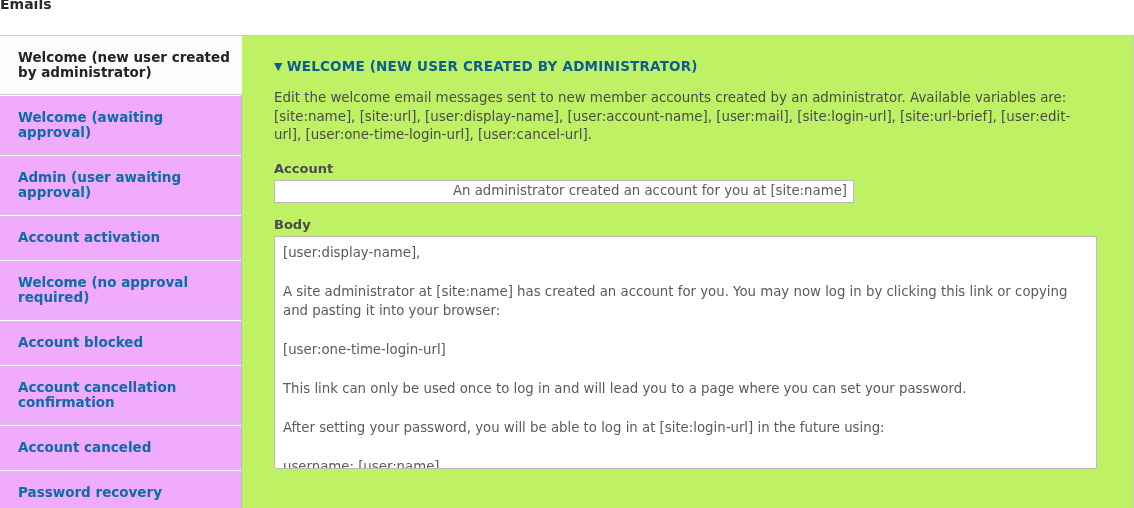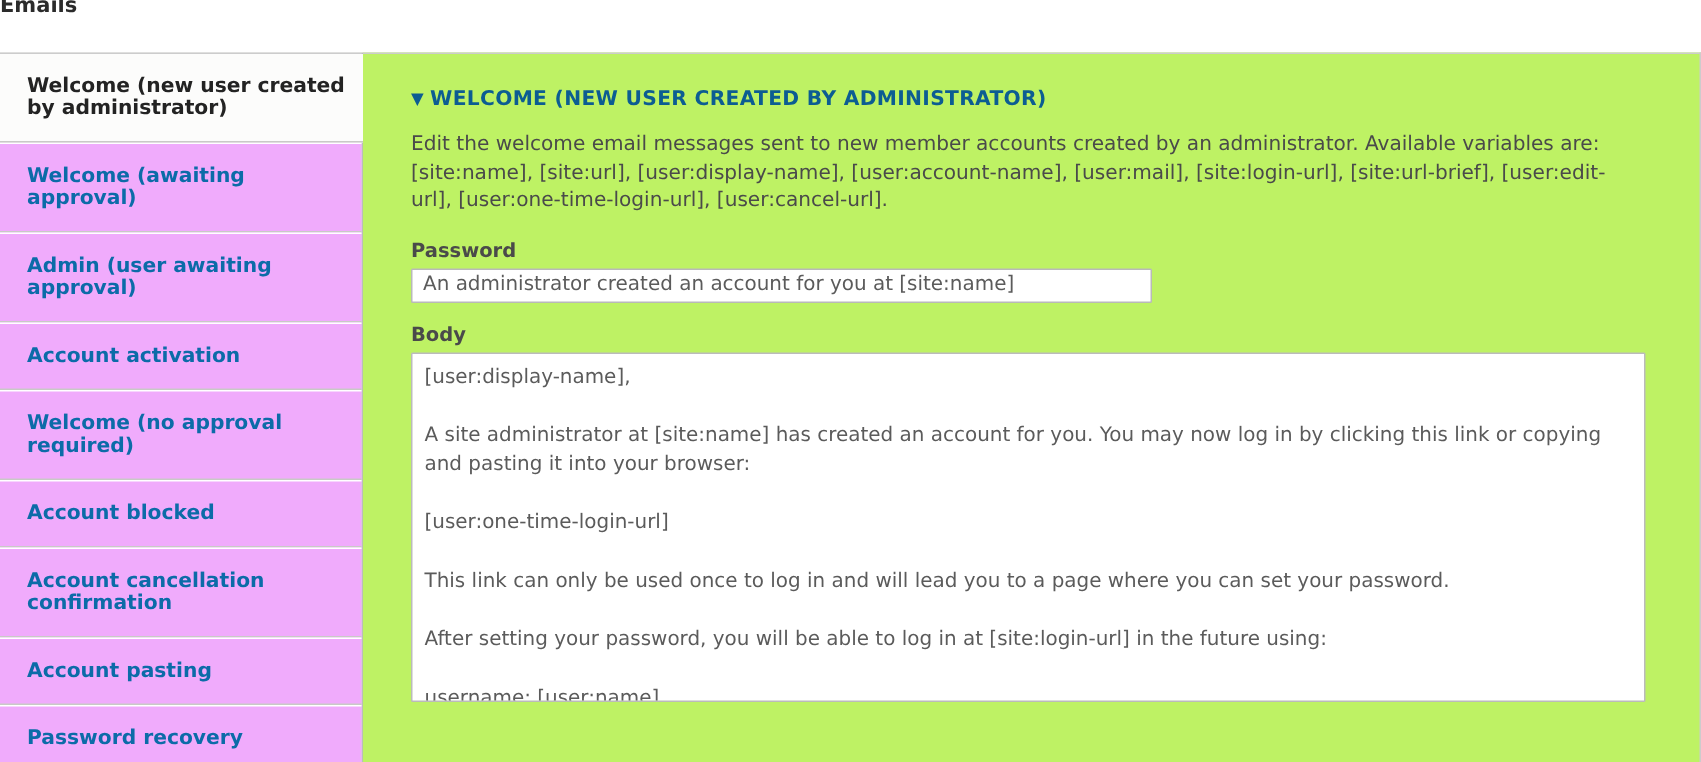--- a/index.html
+++ b/index.html
@@ -118,31 +118,32 @@
     font-size: 13px;
     font-weight: bold;
     color: #4a4a4a;
     margin: 0 0 4px 0;
     display: block;
   }
 
   .subject-input {
     display: block;
     box-sizing: border-box;
-    width: 494px;
+    width: 580px;
     height: 23px;
     padding: 2px 6px 3px 7px;
     font-family: "DejaVu Sans", "Liberation Sans", sans-serif;
     font-size: 13.3px;
     color: #5b5b5b;
     background: #ffffff;
     border: 1px solid #b9b9b9;
     border-radius: 1px;
     outline: none;
     margin-bottom: 14px;
+    text-align: right;
   }
 
   .body-wrap {
     position: relative;
     width: 890px;
   }
 
   .body-textarea {
     display: block;
     box-sizing: border-box;
@@ -206,36 +207,36 @@
     <div class="vtab">
       <span>Welcome (no approval required)</span>
     </div>
     <div class="vtab">
       <span>Account blocked</span>
     </div>
     <div class="vtab">
       <span>Account cancellation confirmation</span>
     </div>
     <div class="vtab">
-      <span>Account pasting</span>
+      <span>Account canceled</span>
     </div>
     <div class="vtab">
       <span>Password recovery</span>
     </div>
   </div>
 
   <div class="vtabs-pane">
 
     <div class="pane-heading">
       <span class="caret">▼</span><span>WELCOME (NEW USER CREATED BY ADMINISTRATOR)</span>
     </div>
 
     <p class="pane-desc">Edit the welcome email messages sent to new member accounts created by an administrator. Available variables are: [site:name], [site:url], [user:display-name], [user:account-name], [user:mail], [site:login-url], [site:url-brief], [user:edit-url], [user:one-time-login-url], [user:cancel-url].</p>
 
-    <label class="field-label">Password</label>
+    <label class="field-label">Account</label>
     <input class="subject-input" type="text" value="An administrator created an account for you at [site:name]" style="">
 
     <label class="field-label">Body</label>
     <div class="body-wrap">
       <textarea class="body-textarea" style="">[user:display-name],
 
 A site administrator at [site:name] has created an account for you. You may now log in by clicking this link or copying and pasting it into your browser:
 
 [user:one-time-login-url]
 

